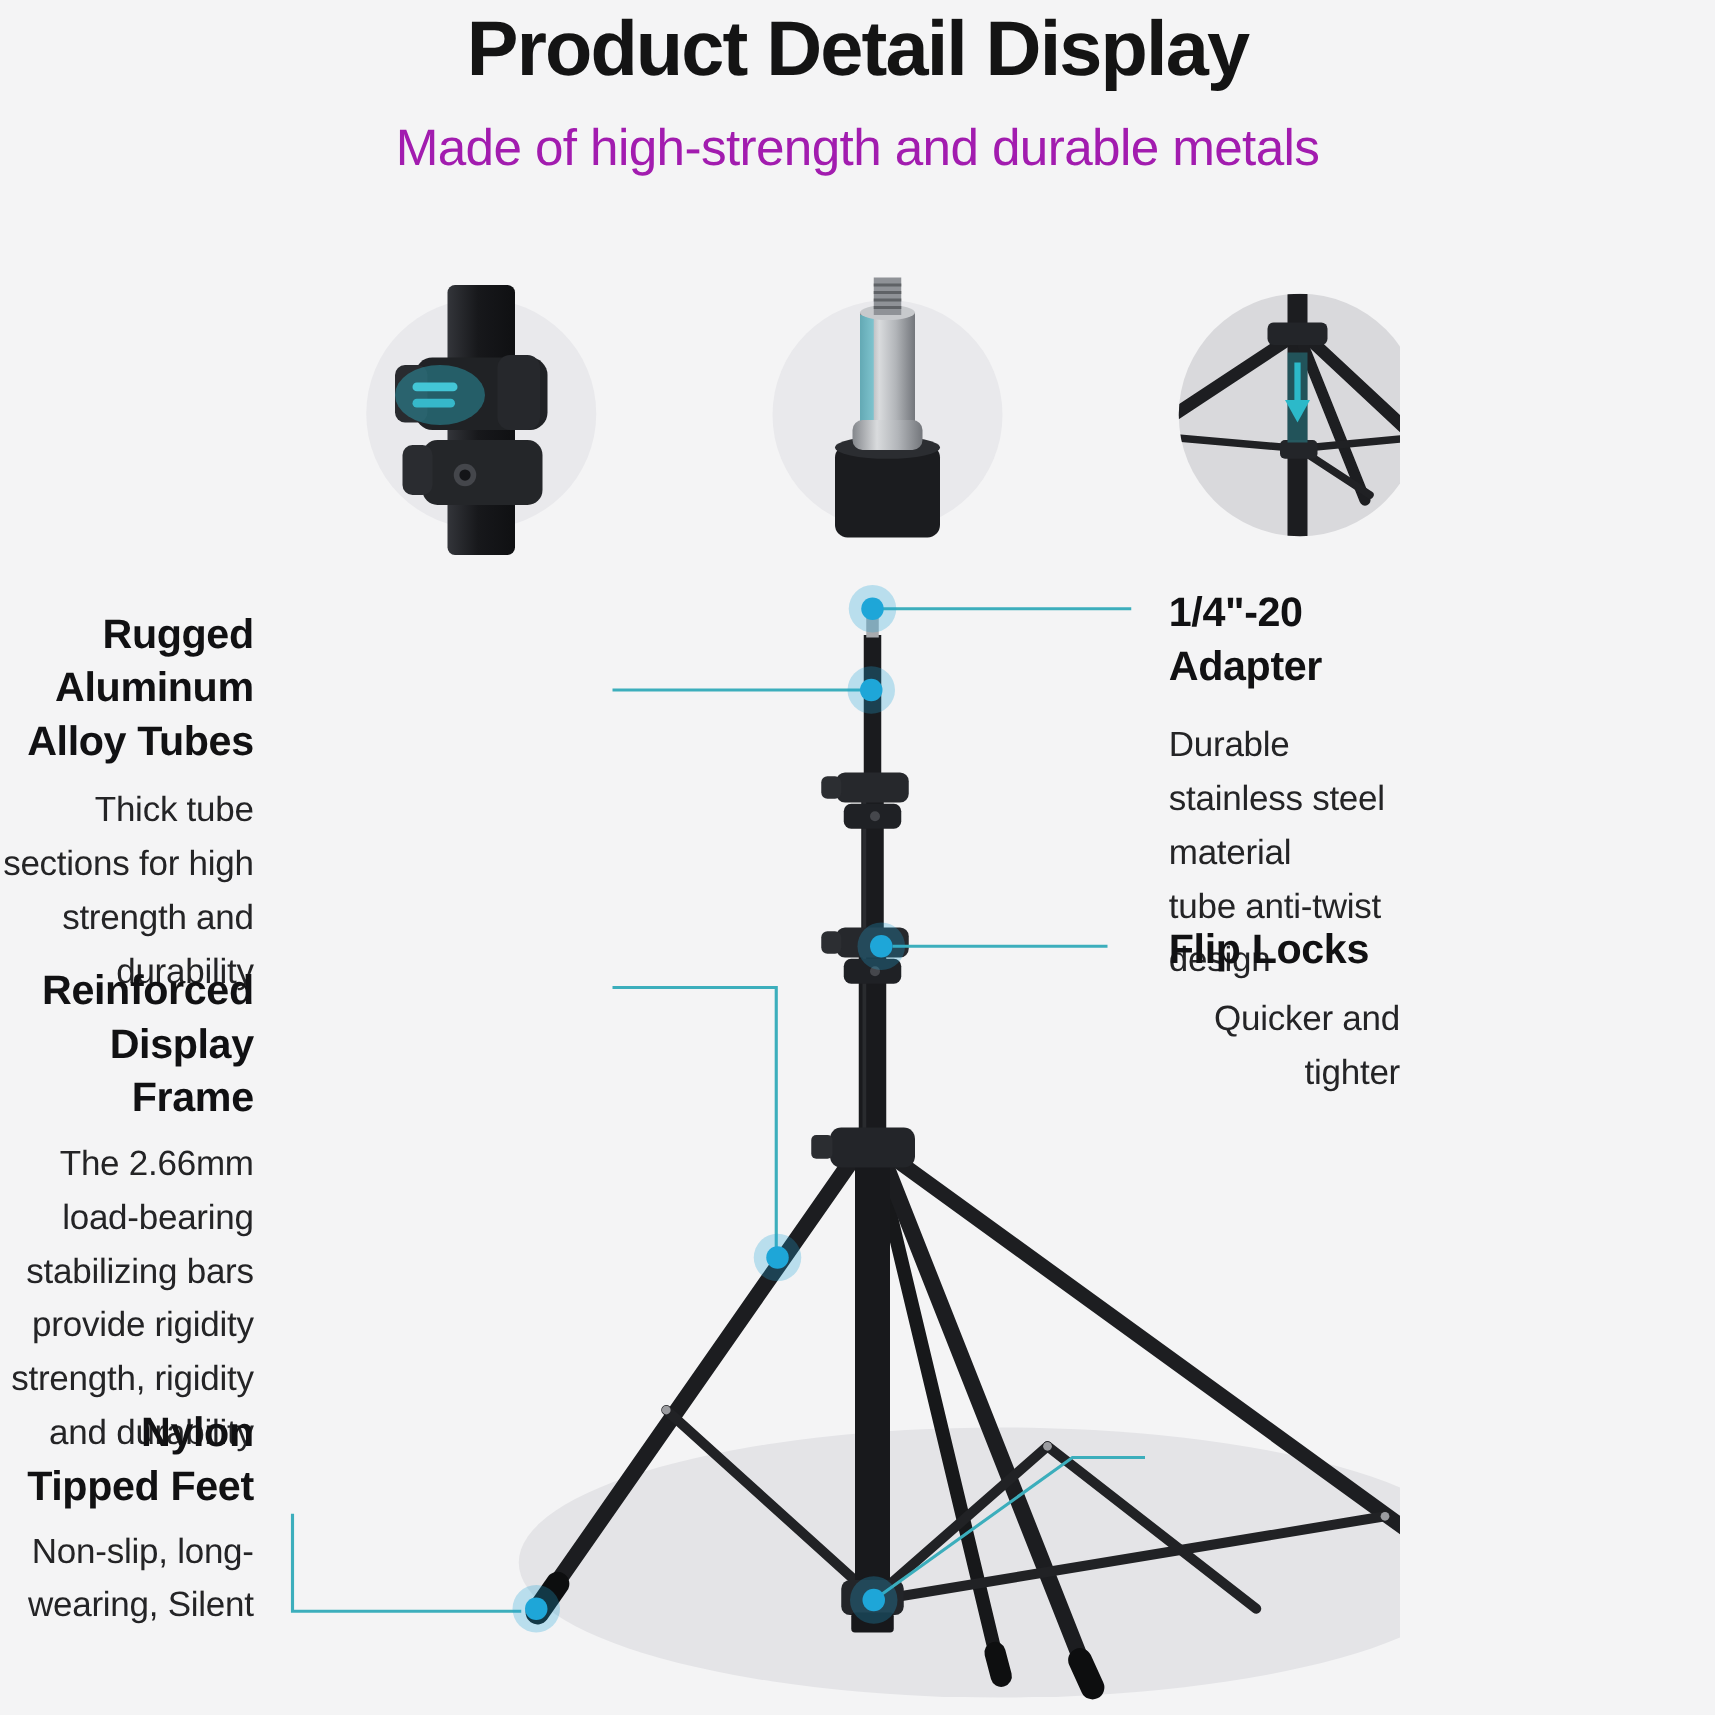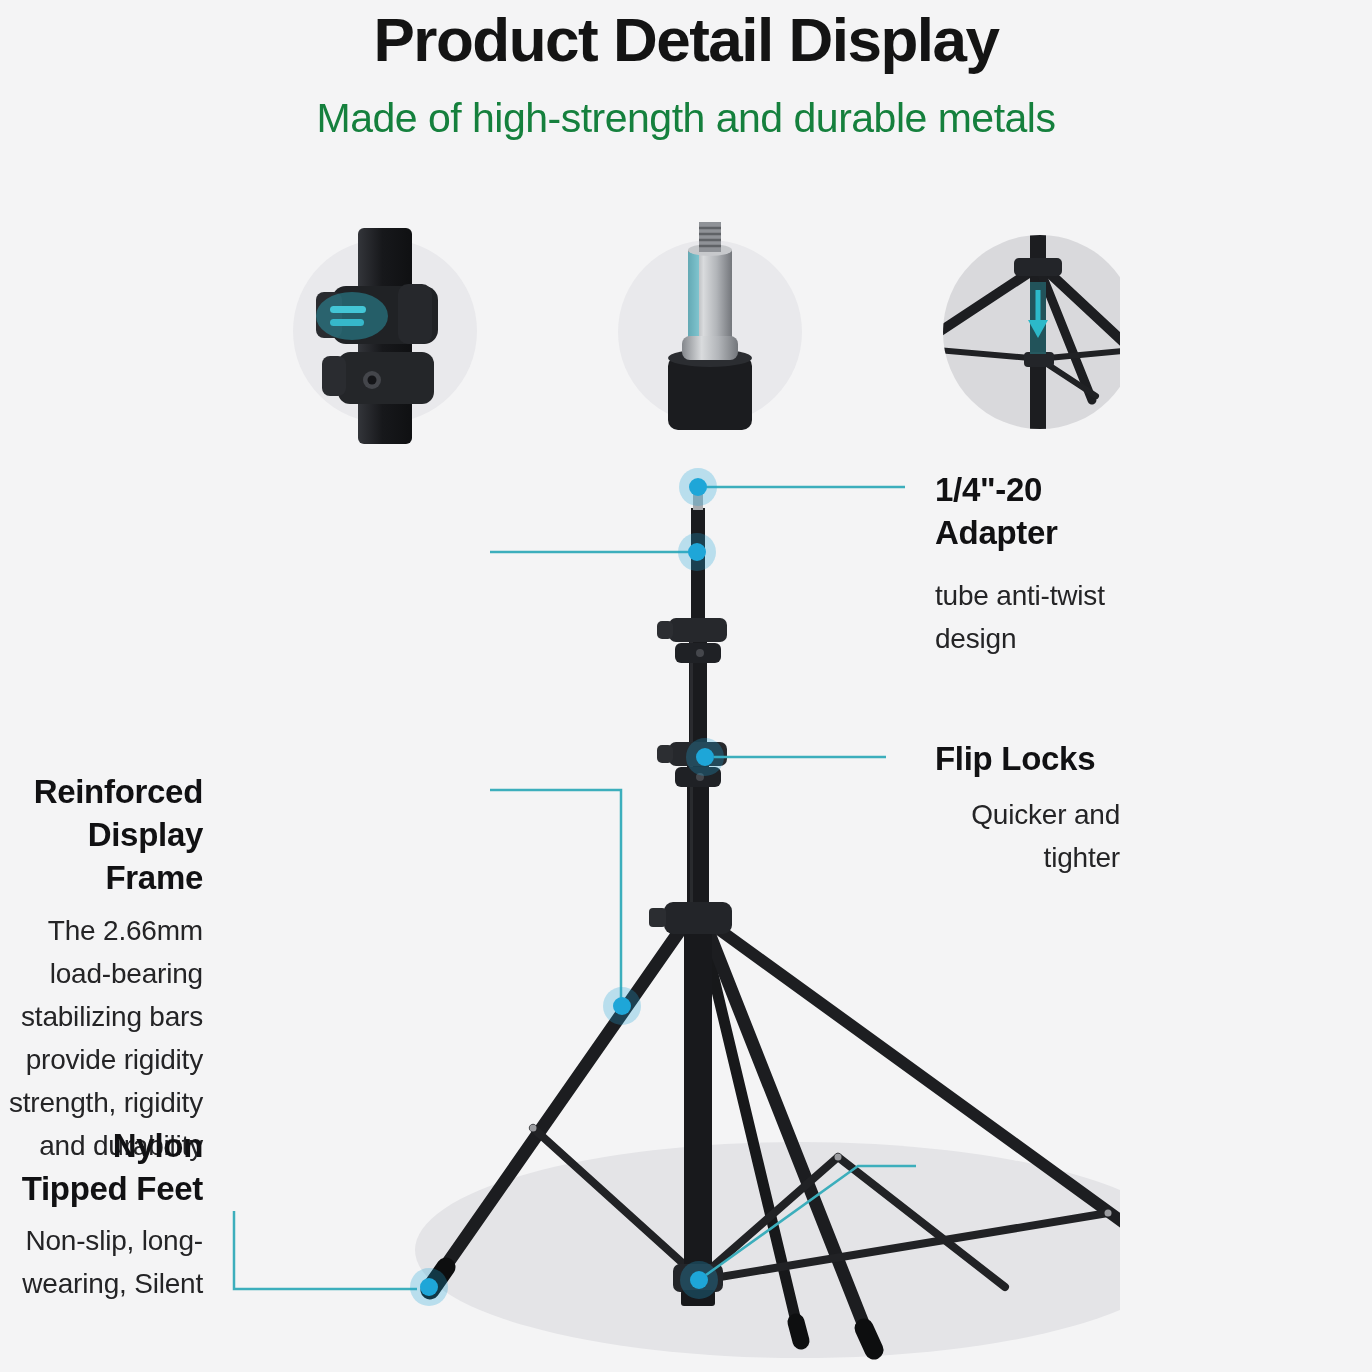--- a/index.html
+++ b/index.html
@@ -14,21 +14,21 @@
   }
   .scene{position:absolute;left:0;top:0;}
   .page-title{
     position:absolute;left:0;top:2px;width:1372px;
     text-align:center;font-size:62px;font-weight:700;
     letter-spacing:-1.5px;color:#141414;line-height:76px;
   }
   .page-subtitle{
     position:absolute;left:0;top:92px;width:1372px;
     text-align:center;font-size:41px;font-weight:400;
-    color:#15803d;line-height:52px;letter-spacing:-0.5px;
+    color:#a21caf;line-height:52px;letter-spacing:-0.5px;
   }
   .callout{position:absolute;}
   .callout.left{right:917px;text-align:right;}
   .callout.right{left:935px;text-align:left;}
   .c-title{font-size:33px;font-weight:700;line-height:43px;color:#111113;letter-spacing:-0.3px;}
   .c-body{font-size:28px;font-weight:400;line-height:43px;color:#242426;letter-spacing:-0.2px;}
 </style>
 </head>
 <body>
 
@@ -185,24 +185,35 @@
       <g>
           <circle cx="699" cy="1280" r="19" fill="rgba(34,167,216,0.28)"></circle>
           <circle cx="699" cy="1280" r="9" fill="#1ea6d8"></circle>
         </g>
     </g>
   </svg>
 
   <div class="page-title">Product Detail Display</div>
   <div class="page-subtitle">Made of high-strength and durable metals</div>
 
+  <div class="callout left" style="top:485px;">
+    <div class="c-title">
+      <div>Rugged Aluminum</div>
+      <div>Alloy Tubes</div>
+    </div>
+    <div class="c-body" style="margin-top:12px;">
+      <div>Thick tube sections for high</div>
+      <div>strength and durability</div>
+    </div>
+  </div>
 
   <div class="callout right" style="top:468px;">
     <div class="c-title">1/4"-20 Adapter</div>
     <div class="c-body" style="margin-top:20px;">
+      <div>Durable stainless steel material</div>
       <div>tube anti-twist design</div>
     </div>
   </div>
 
   <div class="callout left" style="top:770px;">
     <div class="c-title">Reinforced Display Frame</div>
     <div class="c-body" style="margin-top:10px;">
       <div>The 2.66mm load-bearing</div>
       <div>stabilizing bars provide rigidity</div>
       <div>strength, rigidity and durability</div>

